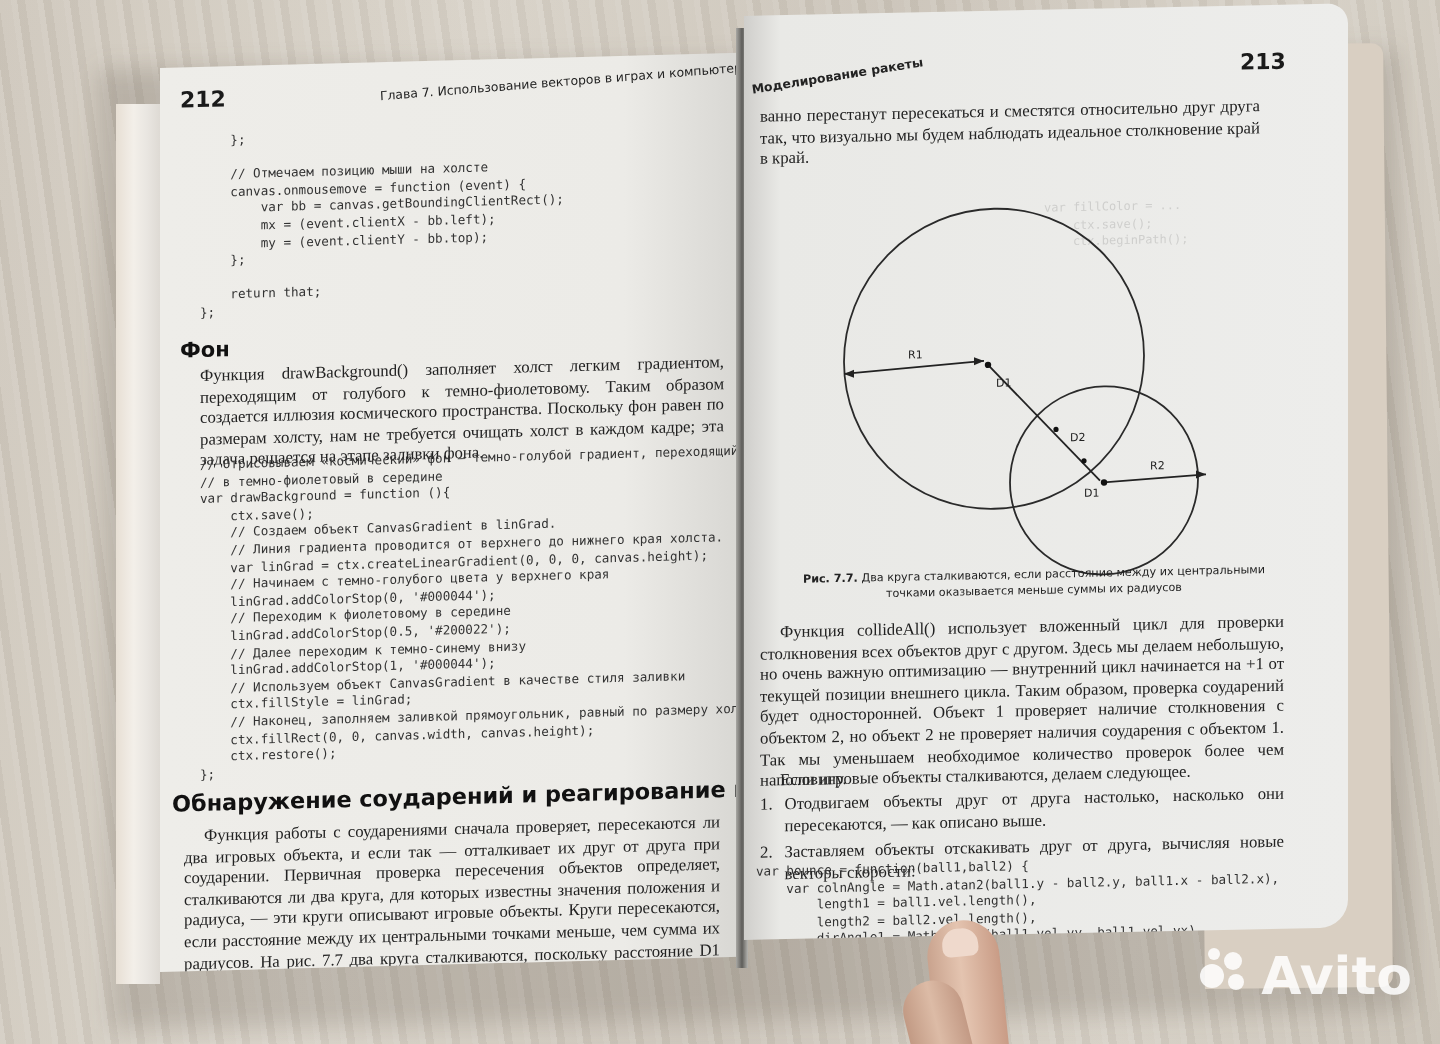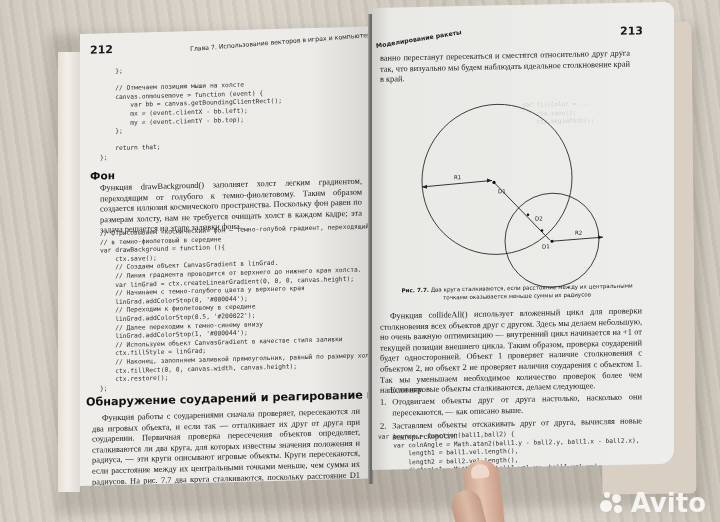--- a/index.html
+++ b/index.html
@@ -48,23 +48,23 @@
   .pagenum { position: absolute; font-family: "DejaVu Sans", sans-serif; font-weight: bold; font-size: 11px; color: #1a1a1a; }
   .running { position: absolute; font-family: "DejaVu Sans", sans-serif; font-size: 6.2px; color: #222; white-space: nowrap; }
   .code { font-family: "DejaVu Sans Mono", monospace; font-size: 6.3px; color: #333; line-height: 8.6px; white-space: pre; }
   .para { font-family: "Liberation Serif", serif; font-size: 8.4px; color: #222; line-height: 10.6px; text-align: justify; }
   .h2 { font-family: "DejaVu Sans", sans-serif; font-weight: bold; color: #111; }
   .caption { font-family: "DejaVu Sans", sans-serif; font-size: 5.6px; color: #222; text-align: center; line-height: 8px; }
   .caption b { font-weight: bold; }
   .ghost { position: absolute; font-family: "DejaVu Sans Mono", monospace; font-size: 6px; color: rgba(80,80,80,0.18); white-space: pre; line-height: 8.6px; }
   .li { display: flex; gap: 6px; }
   .watermark {
-    position: absolute; right: 14px; bottom: 4px;
+    position: absolute; right: 14px; bottom: 18px;
     font-family: "DejaVu Sans", sans-serif; font-weight: bold; font-size: 26px;
-    color: rgba(255,255,255,0.85); display: flex; align-items: center; gap: 5px;
+    color: rgba(255,255,255,0.85); display: flex; gap: 5px;
   }
   .dots { position: relative; width: 26px; height: 22px; }
   .dots span { position: absolute; background: rgba(255,255,255,0.85); border-radius: 50%; }
   .finger {
     position: absolute; left: 466px; top: 460px; width: 36px; height: 80px;
     background: linear-gradient(90deg, #c9a38e, #e4c4b0 45%, #c99c86);
     border-radius: 18px 18px 6px 6px; transform: rotate(-6deg);
   }
   .finger2 {
     position: absolute; left: 458px; top: 490px; width: 30px; height: 50px;

